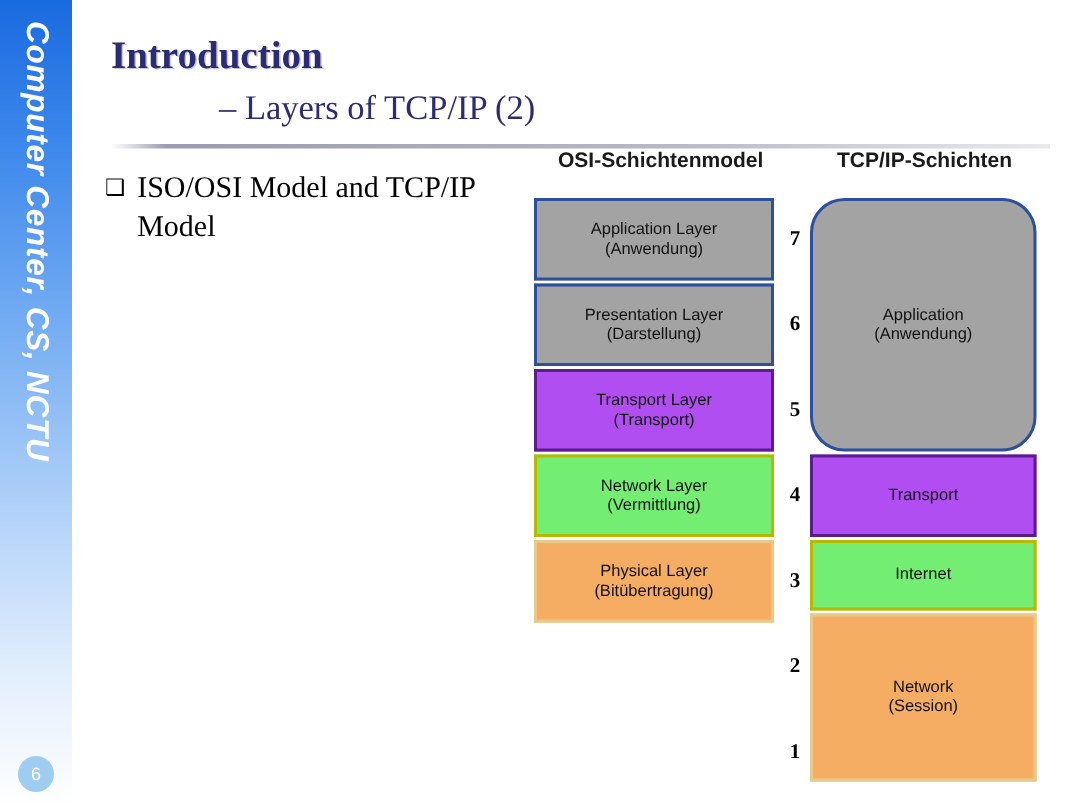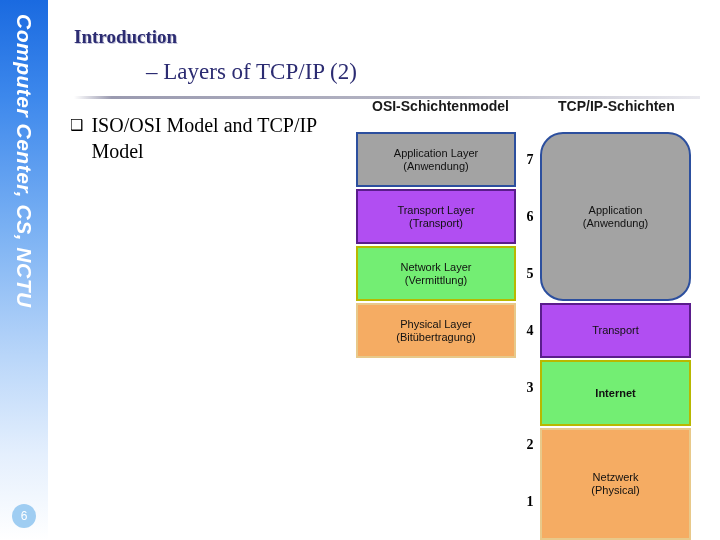--- a/index.html
+++ b/index.html
@@ -67,21 +67,21 @@
 
   
   .title-wrap {
     position: absolute;
     left: 74px;
     top: 20px;
     width: 630px;
   }
   .slide-title {
     color: #2c2c72;
-    font-size: 19px;
+    font-size: 26px;
     font-weight: bold;
     line-height: 34px;
     margin: 0;
     text-shadow: 1px 1px 0 #c8c8dc;
   }
   .slide-subtitle {
     color: #2c2c72;
     font-size: 23px;
     line-height: 28px;
     margin: 4px 0 0 72px;
@@ -223,20 +223,24 @@
   <div class="diag-headers">
     <div class="diag-head osi">OSI-Schichtenmodel</div>
     <div class="diag-head tcp">TCP/IP-Schichten</div>
   </div>
 
   <div class="cols">
     <div class="col-osi" id="col-osi">
         <div class="blk c-blue" style="height: 55px;">
           <span>Application Layer</span>
           <span>(Anwendung)</span>
+        </div>
+        <div class="blk c-blue" style="height: 55px;">
+          <span>Presentation Layer</span>
+          <span>(Darstellung)</span>
         </div>
         <div class="blk c-purple" style="height: 55px;">
           <span>Transport Layer</span>
           <span>(Transport)</span>
         </div>
         <div class="blk c-green" style="height: 55px;">
           <span>Network Layer</span>
           <span>(Vermittlung)</span>
         </div>
         <div class="blk c-orange" style="height: 55px;">
@@ -254,22 +258,22 @@
         <div class="numcell" style="height: 55px;">1</div>
       </div>
     <div class="col-tcp" id="col-tcp">
         <div class="blk c-blue" style="height: 169px; border-radius: 23px;">
           <span>Application</span>
           <span>(Anwendung)</span>
         </div>
         <div class="blk c-purple" style="height: 55px;">
           <span>Transport</span>
         </div>
-        <div class="blk c-green" style="height: 66px; font-weight: bold;">
+        <div class="blk c-green" style="height: 47px;">
           <span>Internet</span>
         </div>
         <div class="blk c-orange" style="height: 112px;">
-          <span>Netzwerk</span>
-          <span>(Physical)</span>
+          <span>Network</span>
+          <span>(Session)</span>
         </div>
       </div>
   </div>
 </div>
 
 </body></html>

